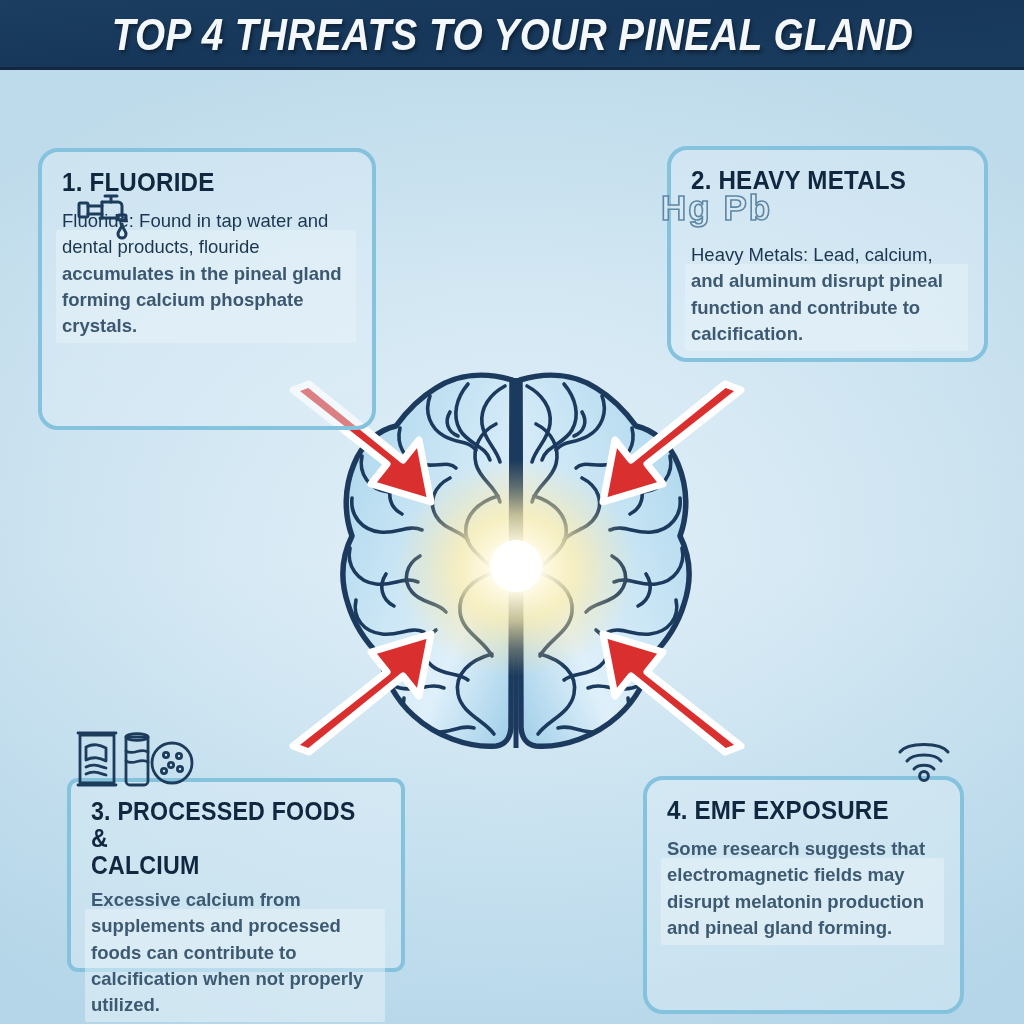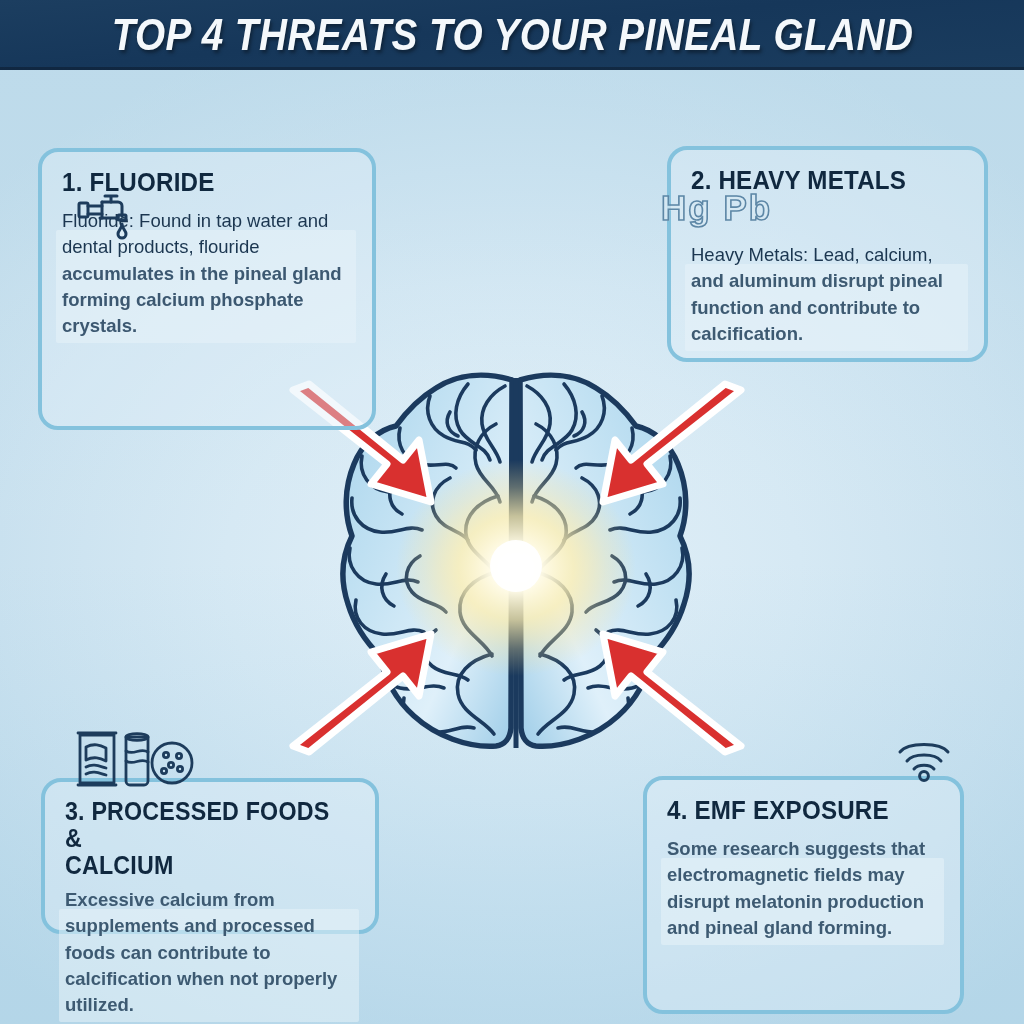--- a/index.html
+++ b/index.html
@@ -74,21 +74,21 @@
     position: absolute;
     border: 4px solid #84c2dd;
     border-radius: 20px;
     background: rgba(223,239,247,0.42);
     z-index: 5;
     padding: 16px 20px 14px 20px;
   }
 
   .card-1 { left: 38px;  top: 148px; width: 338px; height: 282px; }
   .card-2 { left: 643px; top: 146px; width: 321px; height: 216px; margin-left: 24px; }
-  .card-3 { left: 41px;  top: 778px; width: 338px; height: 156px; }
+  .card-3 { left: 67px;  top: 778px; width: 338px; height: 194px; border-radius: 11px; }
   .card-4 { left: 643px; top: 776px; width: 321px; height: 238px; }
 
   .card-title {
     font-family: "Liberation Sans Narrow", "Liberation Sans", sans-serif;
     font-size: 26px;
     font-weight: bold;
     color: #10283f;
     letter-spacing: 0.2px;
     line-height: 1.08;
     transform: scaleX(0.93);

